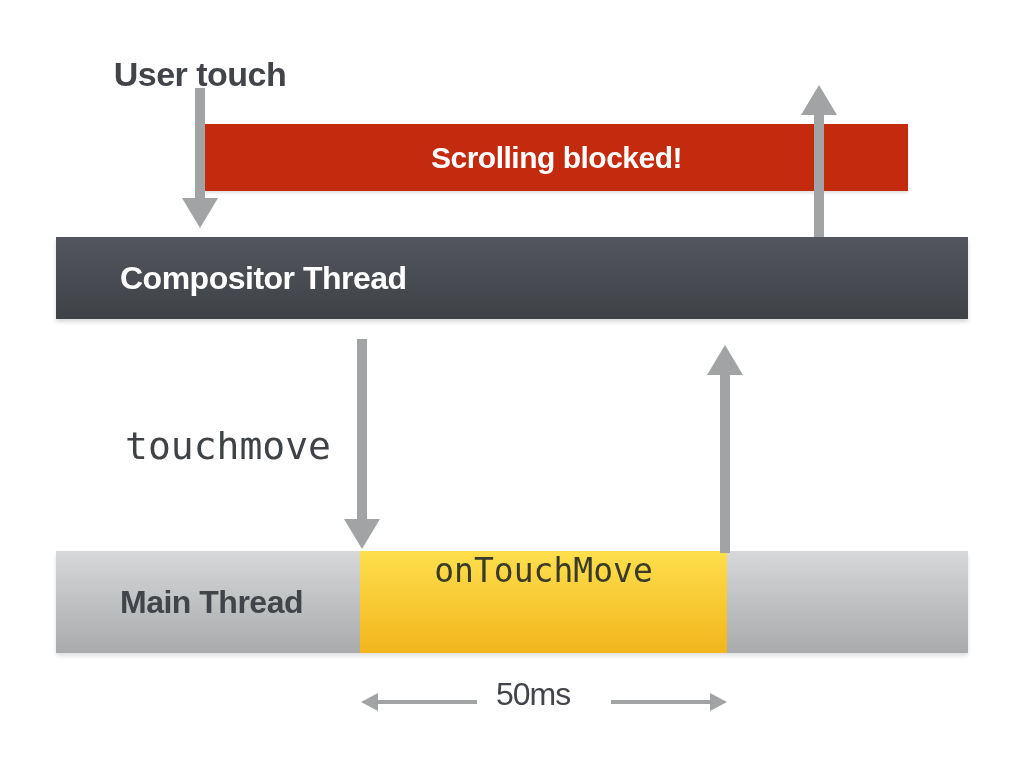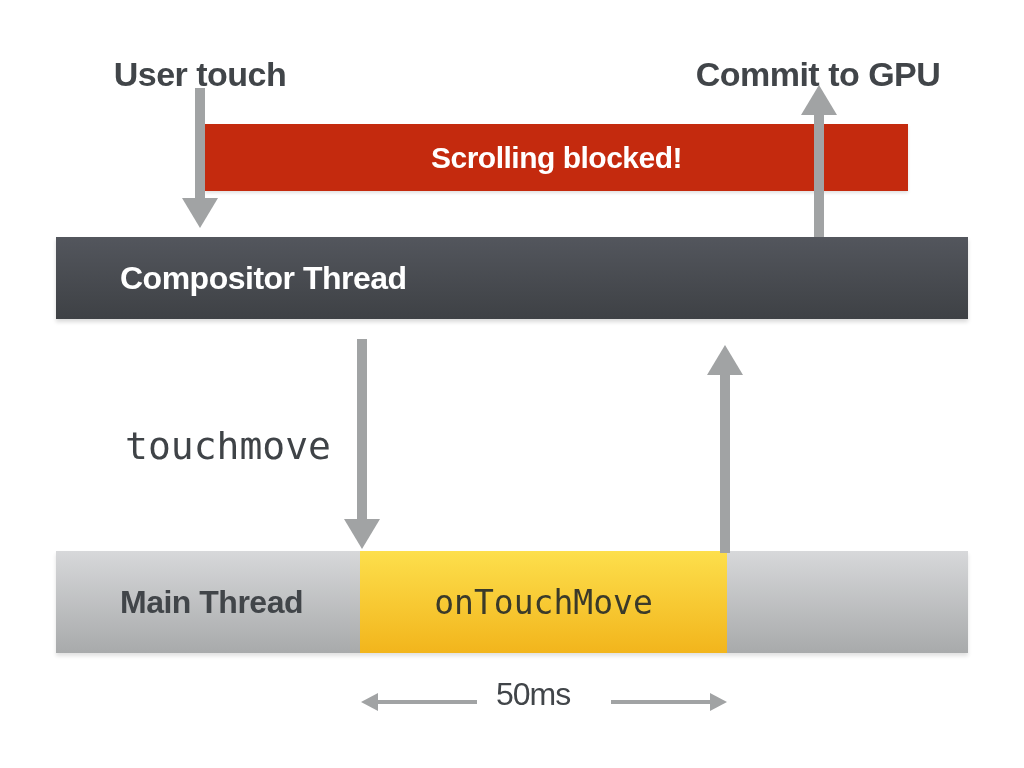--- a/index.html
+++ b/index.html
@@ -107,21 +107,20 @@
     letter-spacing: -0.5px;
   }
   .busy-segment {
     position: absolute;
     left: 304px;
     top: 0;
     width: 367px;
     height: 100%;
     background: linear-gradient(180deg, var(--busy-top, #fddf4c), var(--busy-bottom, #f2b51c));
     display: flex;
-    align-items: center;
     justify-content: center;
   }
   .busy-segment span {
     font-size: 33px;
     color: var(--busy-text, #3a3a2a);
   }
 
   
   .shaft {
     position: absolute;
@@ -184,21 +183,20 @@
     letter-spacing: -1px;
     color: var(--title-text, #3f4347);
   }
 </style>
 </head>
 <body>
 
 <div class="canvas">
 
   <div class="top-label label-user-touch">User touch</div>
-  <div class="top-label label-commit-gpu">Commit to GPU</div>
 
   <div class="shaft shaft-down1"></div>
   <div class="head head-down head-down1"></div>
 
   <div class="blocked-bar">
     <span>Scrolling blocked!</span>
   </div>
 
   <div class="head head-up head-up1"></div>
   <div class="shaft shaft-up1"></div>

